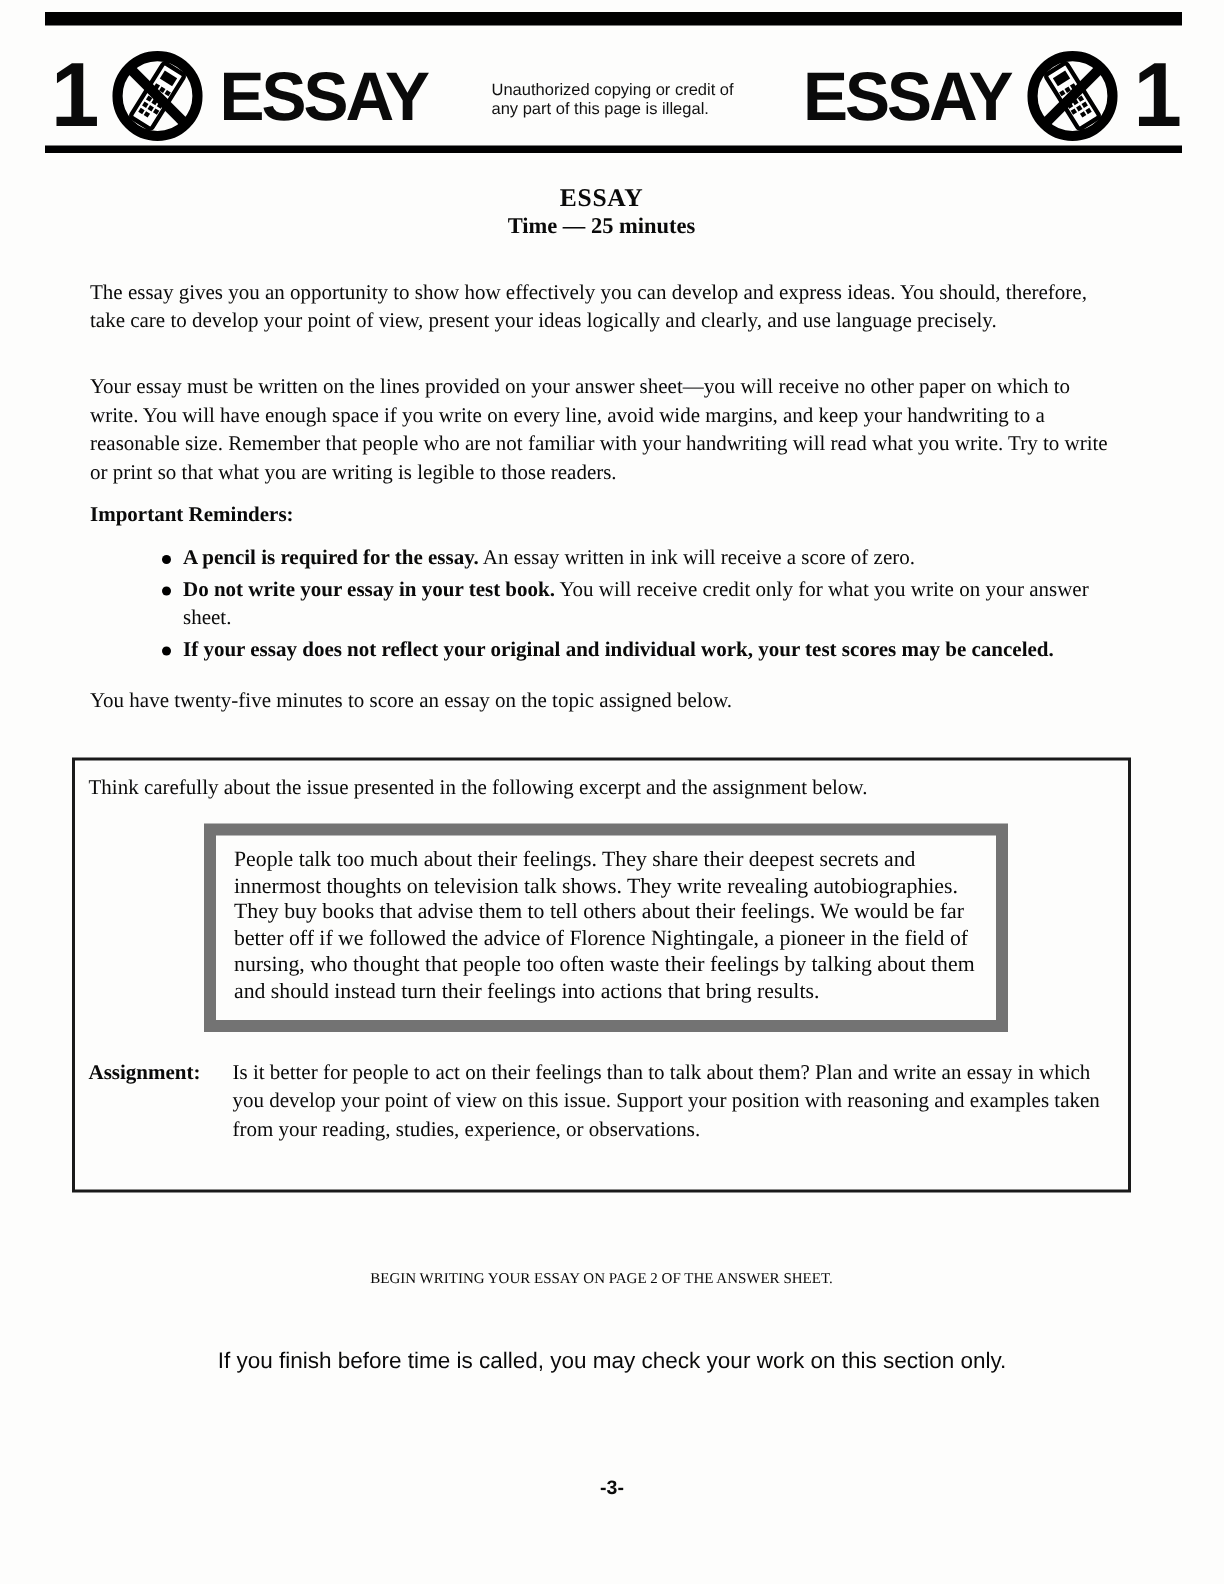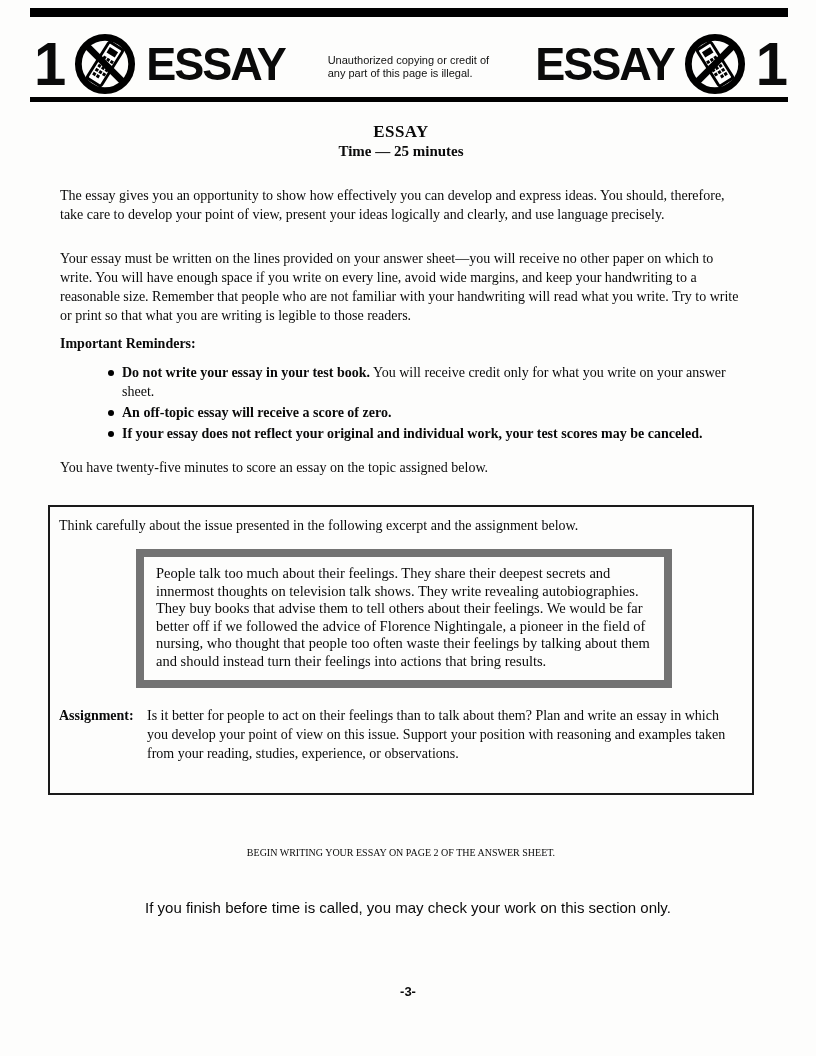--- a/index.html
+++ b/index.html
@@ -78,21 +78,21 @@
   }
   .box-instruction{margin:0;}
   .excerpt-box{
     margin:14px 70px 0 77px;
     border:8px solid #737373;
     padding:8px 14px 10px 12px;
   }
   .excerpt-box p{margin:0;font-size:14.5px;line-height:17.5px;}
   .assignment{
     display:grid;grid-template-columns:88px 1fr;
-    margin-top:18px;column-gap:0;
+    margin-top:18px;column-gap:8px;
   }
   .assignment-label{font-weight:bold;}
   .assignment-text{margin:0;padding-right:4px;}
   
   .begin-note{
     margin:48px 0 0;text-align:center;font-size:10px;
   }
   .footer{
     position:absolute;top:898px;left:0;width:100%;
     text-align:center;
@@ -183,22 +183,22 @@
 
   <main class="main">
     <h1 class="title">ESSAY</h1>
     <div class="time">Time — 25 minutes</div>
 
     <p class="para">The essay gives you an opportunity to show how effectively you can develop and express ideas. You should, therefore, take care to develop your point of view, present your ideas logically and clearly, and use language precisely.</p>
     <p class="para">Your essay must be written on the lines provided on your answer sheet—you will receive no other paper on which to write. You will have enough space if you write on every line, avoid wide margins, and keep your handwriting to a reasonable size. Remember that people who are not familiar with your handwriting will read what you write. Try to write or print so that what you are writing is legible to those readers.</p>
 
     <p class="reminders-head">Important Reminders:</p>
     <ul class="reminders">
+      <li><span class="b">A pencil is required for the essay.</span><span> An essay written in ink will receive a score of zero.</span></li>
       <li><span class="b">Do not write your essay in your test book.</span><span> You will receive credit only for what you write on your answer sheet.</span></li>
-      <li><span class="b">An off-topic essay will receive a score of zero.</span><span></span></li>
       <li><span class="b">If your essay does not reflect your original and individual work, your test scores may be canceled.</span><span></span></li>
     </ul>
 
     <p class="time-note">You have twenty-five minutes to score an essay on the topic assigned below.</p>
 
     <div class="prompt-box">
       <p class="box-instruction">Think carefully about the issue presented in the following excerpt and the assignment below.</p>
       <div class="excerpt-box">
         <p>People talk too much about their feelings. They share their deepest secrets and innermost thoughts on television talk shows. They write revealing autobiographies. They buy books that advise them to tell others about their feelings. We would be far better off if we followed the advice of Florence Nightingale, a pioneer in the field of nursing, who thought that people too often waste their feelings by talking about them and should instead turn their feelings into actions that bring results.</p>
       </div>

